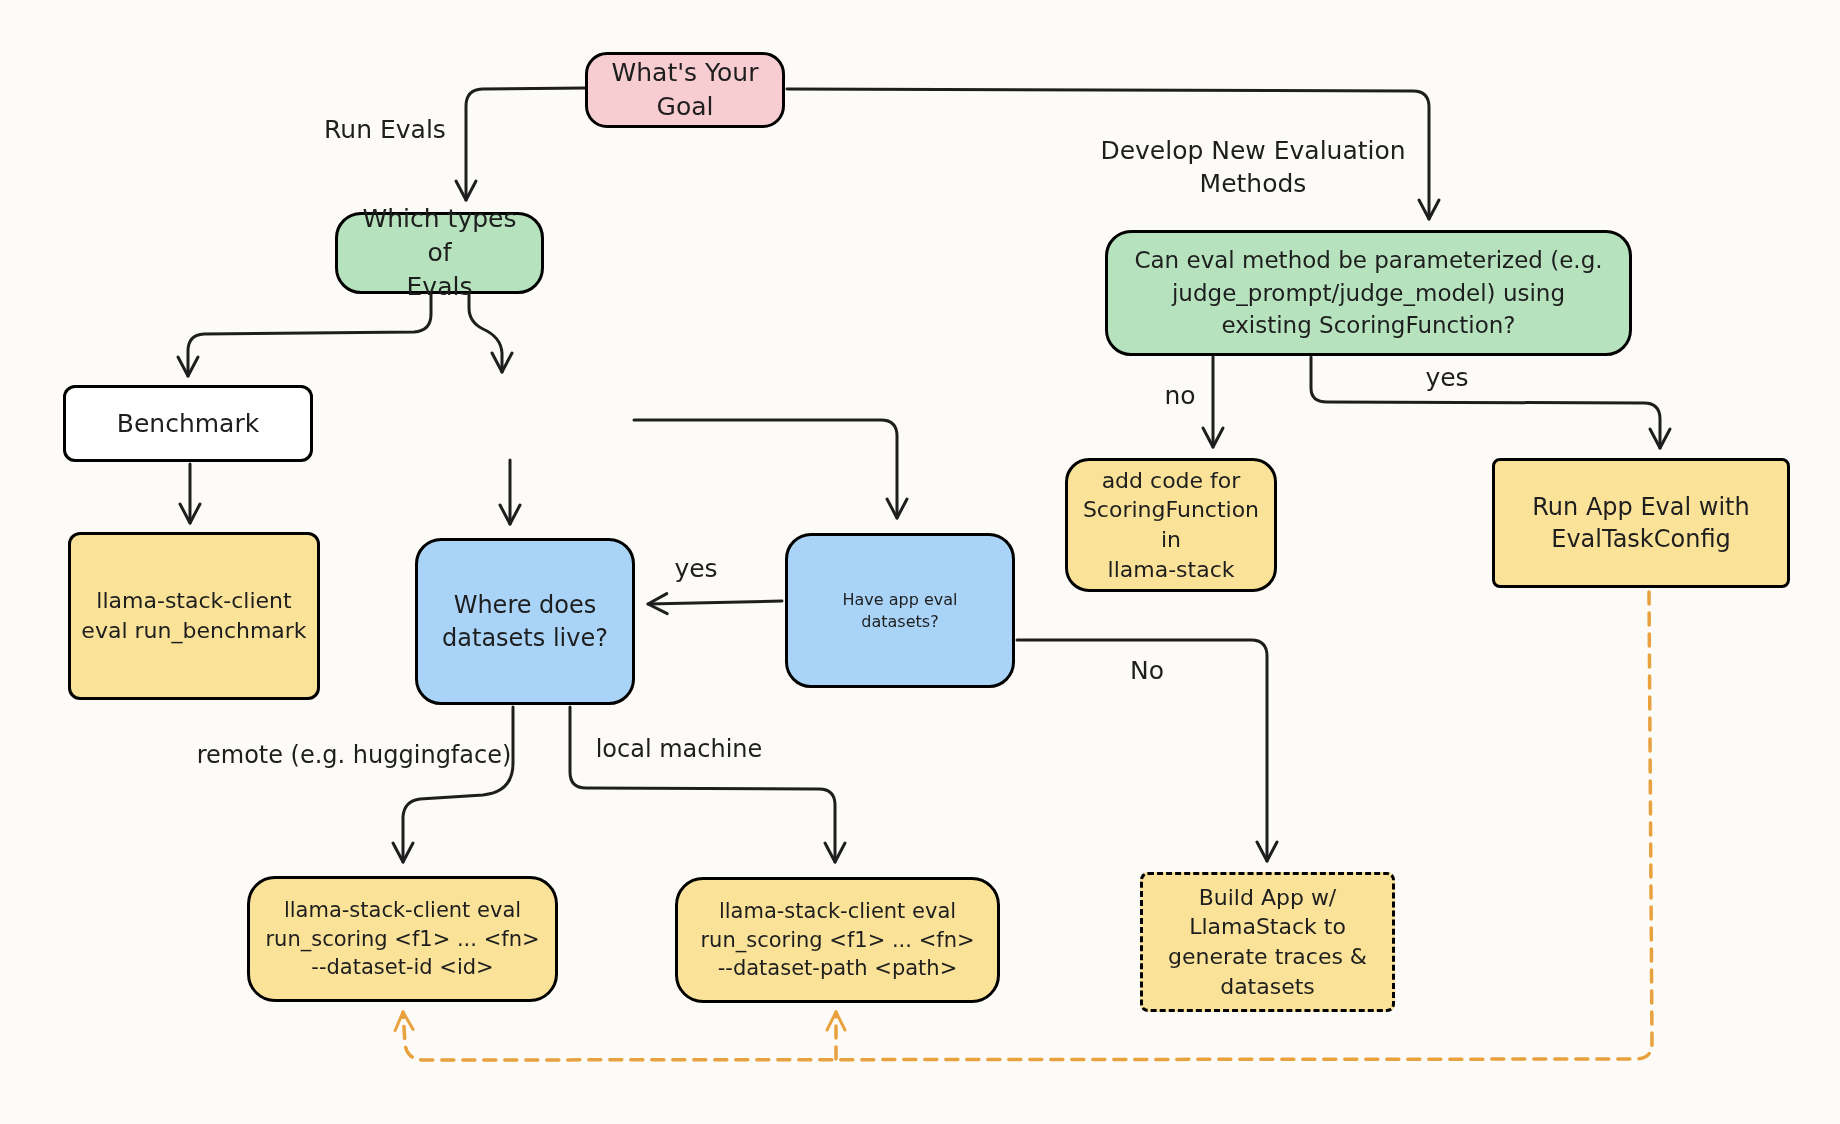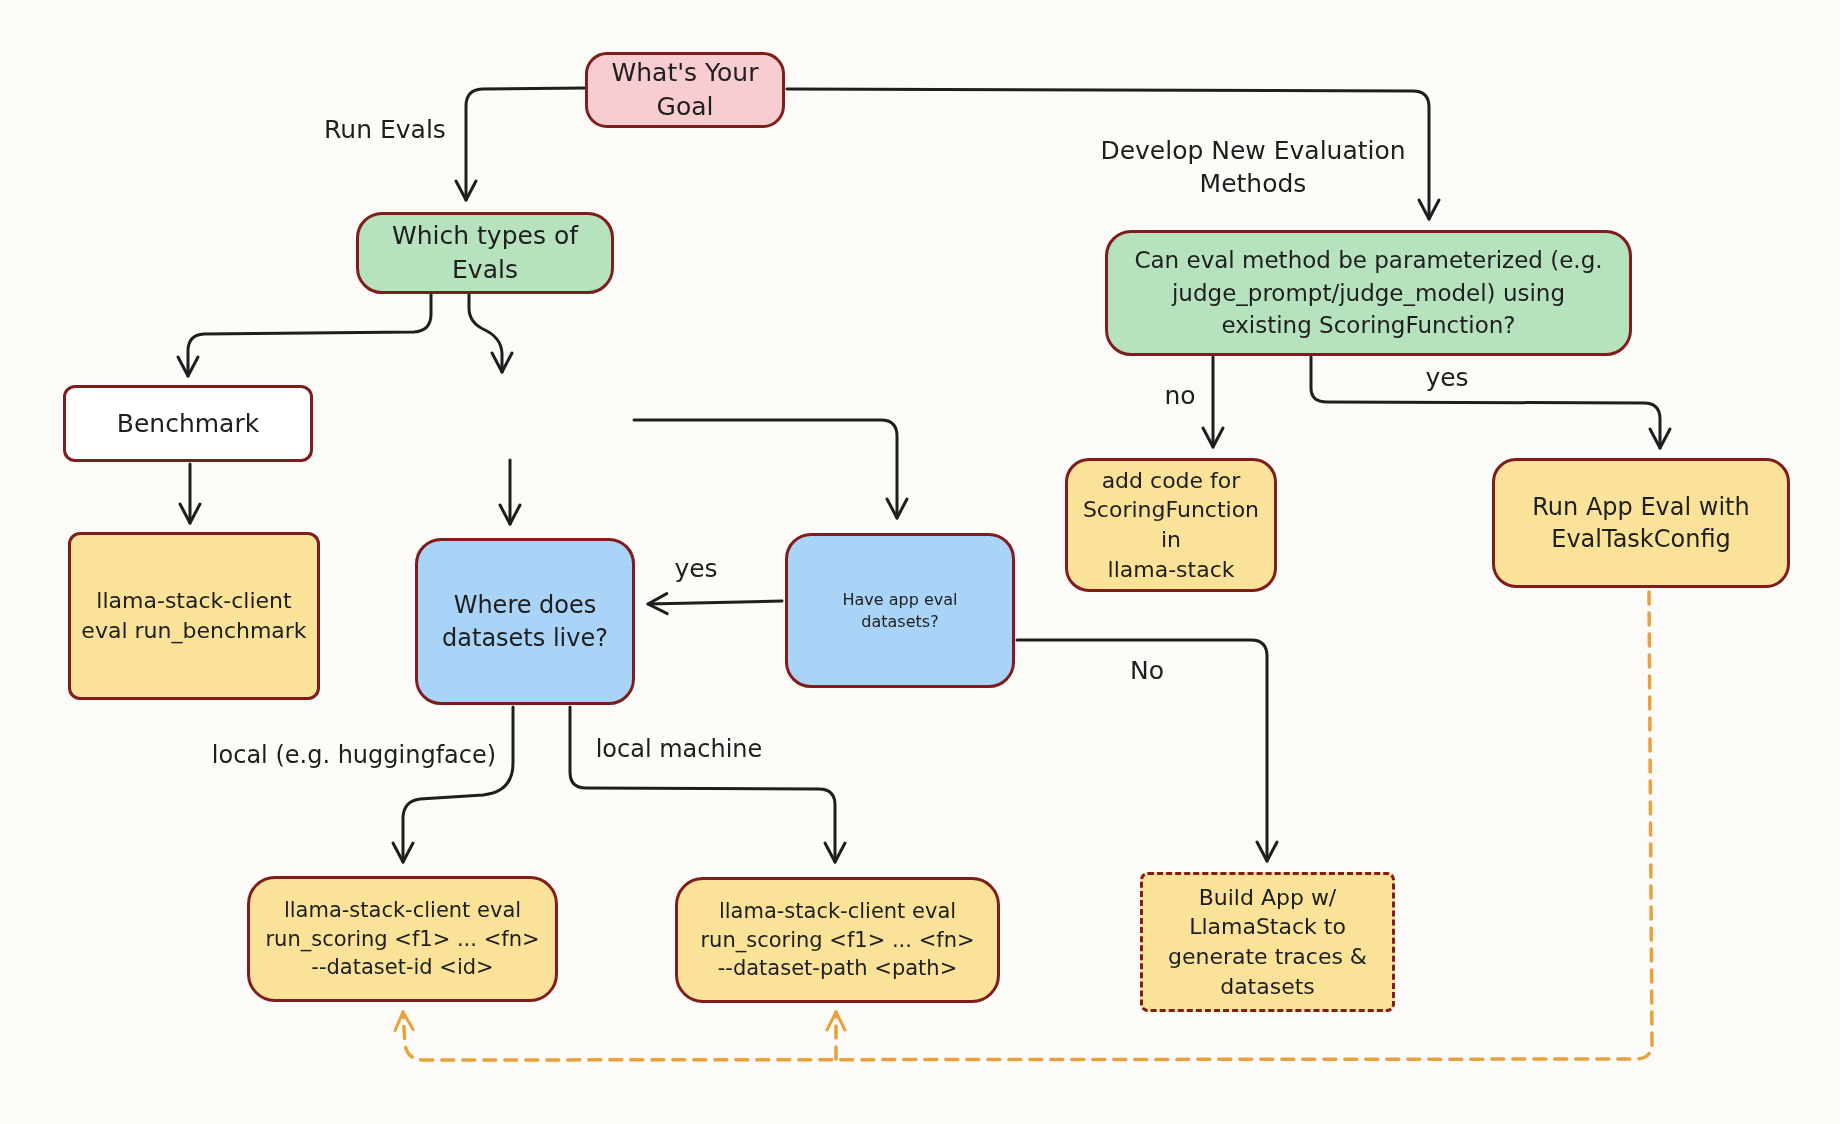--- a/index.html
+++ b/index.html
@@ -14,21 +14,21 @@
   }
   .edges { position: absolute; left: 0; top: 0; }
   .node {
     position: absolute;
     display: flex;
     align-items: center;
     justify-content: center;
     text-align: center;
     white-space: pre-line;
     box-sizing: border-box;
-    border: 3px solid #7f1d1d;
+    border: 3px solid #000000;
     border-radius: 26px;
     line-height: 1.35;
     padding: 6px 10px;
     background: #ffffff;
     font-size: 24px;
   }
   .pink   { background: #f7cdd1; }
   .green  { background: #b6e3be; }
   .blue   { background: #a9d4f7; border-radius: 26px; }
   .yellow { background: #fae398; }
@@ -75,21 +75,21 @@
 
     <g fill="none" stroke="#e8a13c" stroke-width="3.5" stroke-linecap="round" stroke-dasharray="12 9">
       <path d="M 1649 592 L 1652 1043 Q 1652 1059 1636 1059 L 424 1060 Q 407 1060 405 1044 L 403 1012" marker-end="url(#ah-orange)"></path>
       <path d="M 836 1059 L 836 1012" marker-end="url(#ah-orange)"></path>
     </g>
   </svg>
 
   <div class="node pink" style="left:585px; top:52px; width:200px; height:76px; font-size:25px; border-radius:22px;">What's Your
 Goal</div>
 
-  <div class="node green" style="left:356px; top:212px; width:258px; height:82px; font-size:25px;">Which types of
+  <div class="node green" style="left:335px; top:212px; width:209px; height:82px; font-size:25px;">Which types of
 Evals</div>
 
   <div class="node green" style="left:1105px; top:230px; width:527px; height:126px; font-size:23px; line-height:1.42;">Can eval method be parameterized (e.g.
 judge_prompt/judge_model) using
 existing ScoringFunction?</div>
 
   <div class="node" style="left:63px; top:385px; width:250px; height:77px; font-size:25px; border-radius:12px;">Benchmark</div>
 
 
   <div class="node yellow" style="left:68px; top:532px; width:252px; height:168px; font-size:22px; border-radius:12px;">llama-stack-client
@@ -98,21 +98,21 @@
   <div class="node blue" style="left:415px; top:538px; width:220px; height:167px; font-size:24px;">Where does
 datasets live?</div>
 
   <div class="node blue" style="left:785px; top:533px; width:230px; height:155px; font-size:16px;">Have app eval
 datasets?</div>
 
   <div class="node yellow" style="left:1065px; top:458px; width:212px; height:134px; font-size:22px; border-radius:24px;">add code for
 ScoringFunction in
 llama-stack</div>
 
-  <div class="node yellow" style="left:1492px; top:458px; width:298px; height:130px; font-size:24px; border-radius:24px;">Run App Eval with
+  <div class="node yellow" style="left:1492px; top:458px; width:298px; height:130px; font-size:24px; border-radius:8px;">Run App Eval with
 EvalTaskConfig</div>
 
   <div class="node yellow" style="left:247px; top:876px; width:311px; height:126px; font-size:21px; border-radius:28px;">llama-stack-client eval
 run_scoring &lt;f1&gt; ... &lt;fn&gt;
 --dataset-id &lt;id&gt;</div>
 
   <div class="node yellow" style="left:675px; top:877px; width:325px; height:126px; font-size:21px; border-radius:28px;">llama-stack-client eval
 run_scoring &lt;f1&gt; ... &lt;fn&gt;
 --dataset-path &lt;path&gt;</div>
 
@@ -127,17 +127,17 @@
 Methods</div>
 
   <div class="elabel" style="left:1180px; top:396px;">no</div>
 
   <div class="elabel" style="left:1447px; top:378px;">yes</div>
 
   <div class="elabel" style="left:696px; top:569px;">yes</div>
 
   <div class="elabel" style="left:1147px; top:671px;">No</div>
 
-  <div class="elabel" style="left:354px; top:756px; font-size:24px;">local (e.g. huggingface)</div>
+  <div class="elabel" style="left:354px; top:756px; font-size:24px;">remote (e.g. huggingface)</div>
 
   <div class="elabel" style="left:679px; top:750px; font-size:24px;">local machine</div>
 
 </div>
 
 </body></html>

